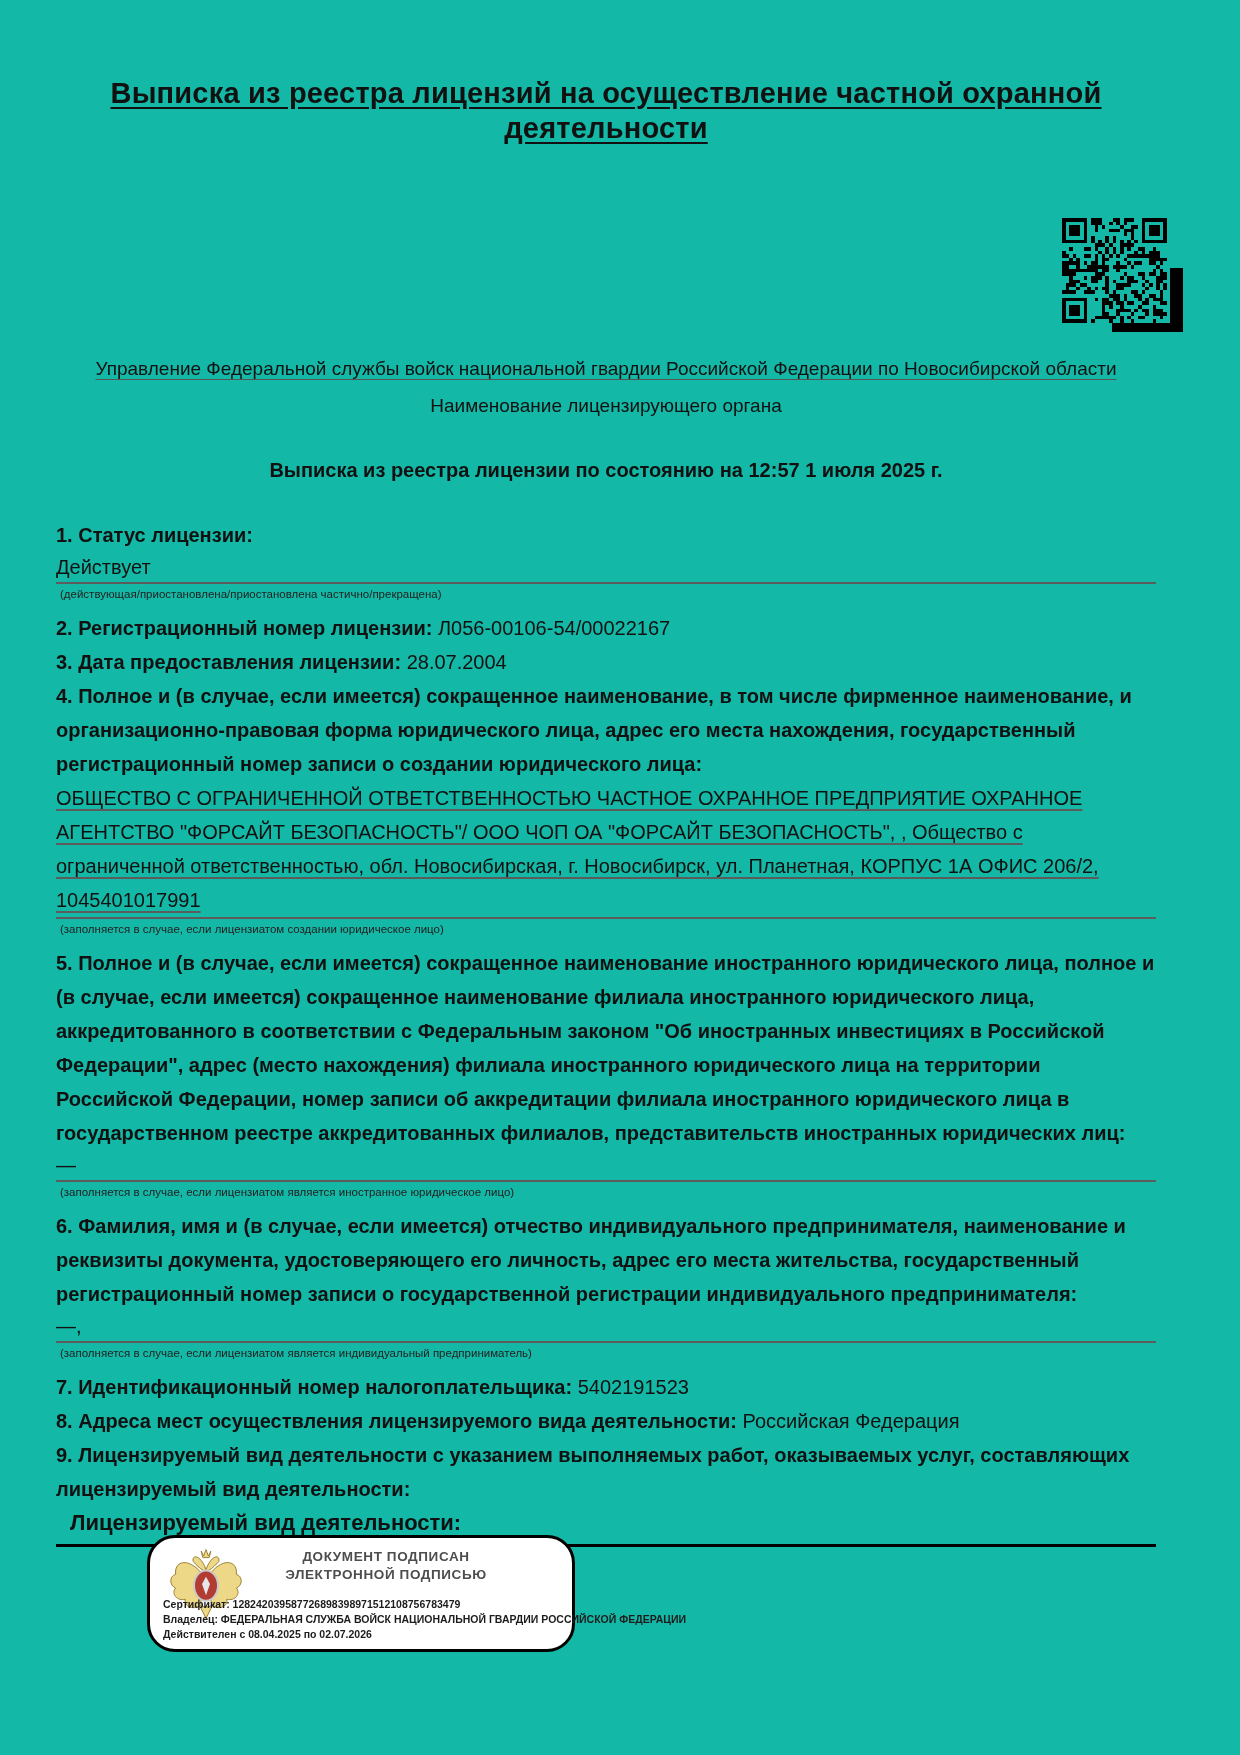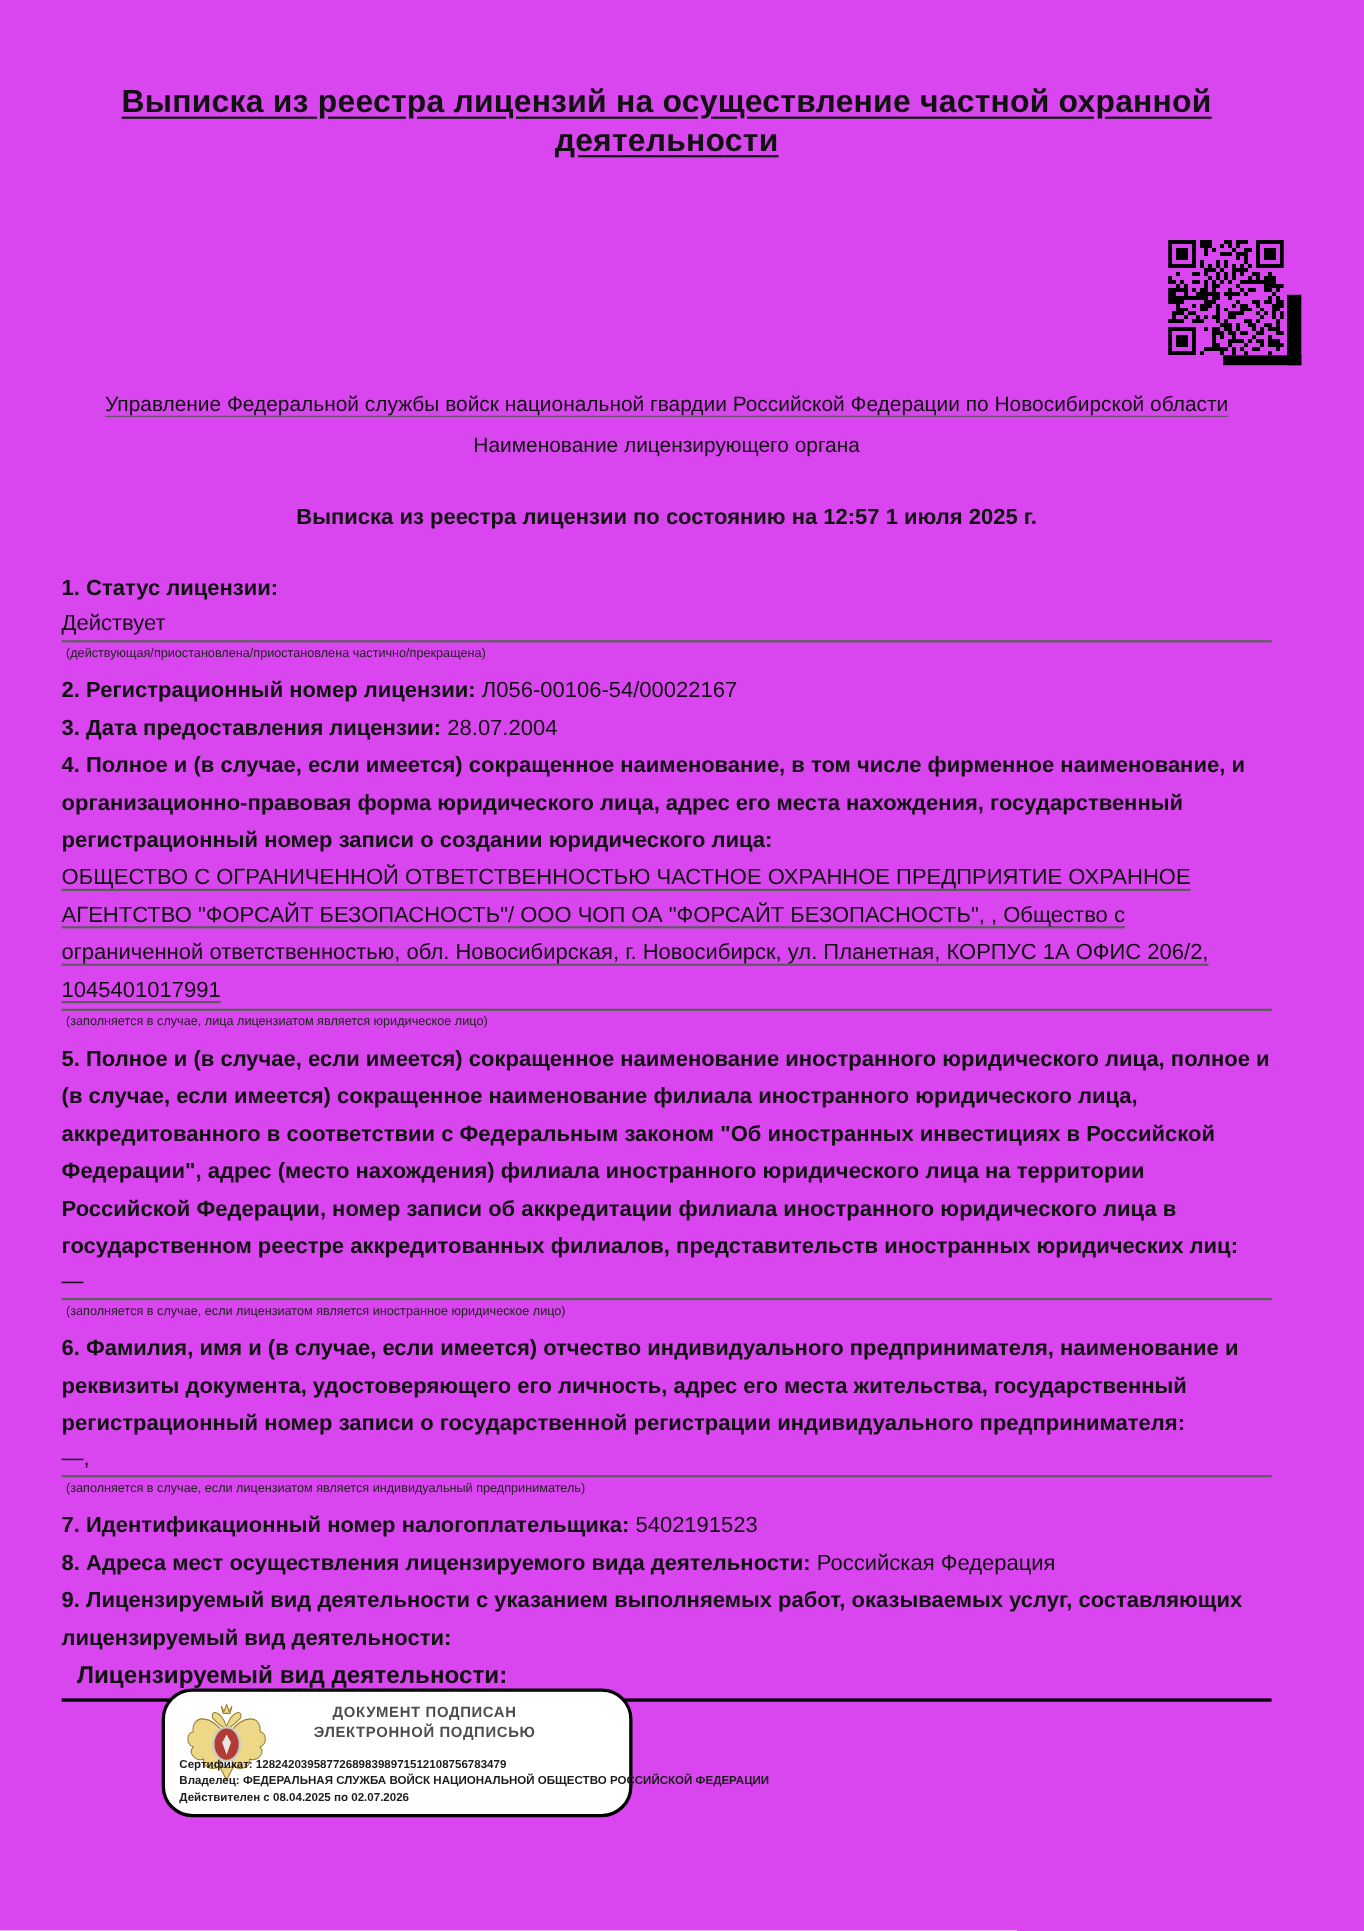--- a/index.html
+++ b/index.html
@@ -1,17 +1,17 @@
 <!DOCTYPE html>
 <html><head>
 <meta charset="utf-8">
 <style>
   html,body { margin:0; padding:0; background:#ffffff; }
   .page {
-    position:relative; width:1240px; height:1755px; background:#d946ef;
+    position:relative; width:1240px; height:1755px; background:#14b8a6;
     font-family:"Liberation Sans", sans-serif; color:#111; overflow:hidden;
   }
   .content { position:absolute; left:56px; top:0; width:1100px; }
 
   .doc-title {
     margin:76px auto 0 auto; width:1080px;
     font-size:29px; font-weight:700; text-align:center; line-height:35px;
     text-decoration:underline; text-underline-offset:4px; letter-spacing:0.2px;
   }
 
@@ -407,21 +407,21 @@
       <span class="uv">Л056-00106-54/00022167</span>
     </p>
 
     <p class="sec-label">
       <span>3. Дата предоставления лицензии:</span>
       <span class="uv">28.07.2004</span>
     </p>
 
     <p class="sec-label">4. Полное и (в случае, если имеется) сокращенное наименование, в том числе фирменное наименование, и организационно-правовая форма юридического лица, адрес его места нахождения, государственный регистрационный номер записи о создании юридического лица:</p>
     <div class="value-multiline"><span>ОБЩЕСТВО С ОГРАНИЧЕННОЙ ОТВЕТСТВЕННОСТЬЮ ЧАСТНОЕ ОХРАННОЕ ПРЕДПРИЯТИЕ ОХРАННОЕ АГЕНТСТВО "ФОРСАЙТ БЕЗОПАСНОСТЬ"/ ООО ЧОП ОА "ФОРСАЙТ БЕЗОПАСНОСТЬ", , Общество с ограниченной ответственностью, обл. Новосибирская, г. Новосибирск, ул. Планетная, КОРПУС 1А ОФИС 206/2, 1045401017991</span></div>
-    <div class="caption">(заполняется в случае, лица лицензиатом является юридическое лицо)</div>
+    <div class="caption">(заполняется в случае, если лицензиатом создании юридическое лицо)</div>
 
     <p class="sec-label m10">5. Полное и (в случае, если имеется) сокращенное наименование иностранного юридического лица, полное и (в случае, если имеется) сокращенное наименование филиала иностранного юридического лица, аккредитованного в соответствии с Федеральным законом "Об иностранных инвестициях в Российской Федерации", адрес (место нахождения) филиала иностранного юридического лица на территории Российской Федерации, номер записи об аккредитации филиала иностранного юридического лица в государственном реестре аккредитованных филиалов, представительств иностранных юридических лиц:</p>
     <div class="value-block">—</div>
     <div class="caption">(заполняется в случае, если лицензиатом является иностранное юридическое лицо)</div>
 
     <p class="sec-label m10">6. Фамилия, имя и (в случае, если имеется) отчество индивидуального предпринимателя, наименование и реквизиты документа, удостоверяющего его личность, адрес его места жительства, государственный регистрационный номер записи о государственной регистрации индивидуального предпринимателя:</p>
     <div class="value-block">—,</div>
     <div class="caption">(заполняется в случае, если лицензиатом является индивидуальный предприниматель)</div>
 
     <p class="sec-label m10">
@@ -450,18 +450,18 @@
           <path d="M44 9 L47 15 L50 7 L53 15 L56 9 L54 17 L46 17 Z"></path>
           <path d="M41 75 L50 93 L59 75 C55 80 45 80 41 75 Z"></path>
         </g>
         <ellipse cx="50" cy="52" rx="15" ry="19" fill="#b23b34" stroke="#c9c9c9" stroke-width="2.5"></ellipse>
         <path d="M50 41 L55 50 L50 64 L45 50 Z" fill="#e6e6e6"></path>
       </svg>
     </div>
     <div class="stamp-title">ДОКУМЕНТ ПОДПИСАН ЭЛЕКТРОННОЙ ПОДПИСЬЮ</div>
     <div class="stamp-lines">
       <div>Сертификат: 128242039587726898398971512108756783479</div>
-      <div>Владелец: ФЕДЕРАЛЬНАЯ СЛУЖБА ВОЙСК НАЦИОНАЛЬНОЙ ОБЩЕСТВО РОССИЙСКОЙ ФЕДЕРАЦИИ</div>
+      <div>Владелец: ФЕДЕРАЛЬНАЯ СЛУЖБА ВОЙСК НАЦИОНАЛЬНОЙ ГВАРДИИ РОССИЙСКОЙ ФЕДЕРАЦИИ</div>
       <div>Действителен с 08.04.2025 по 02.07.2026</div>
     </div>
   </div>
 
 </div>
 
 </body></html>

